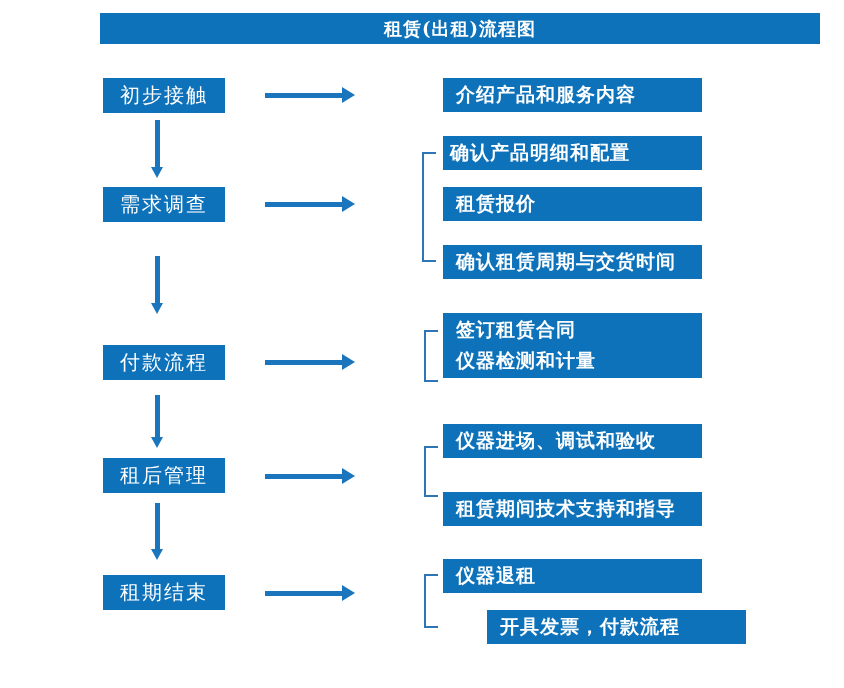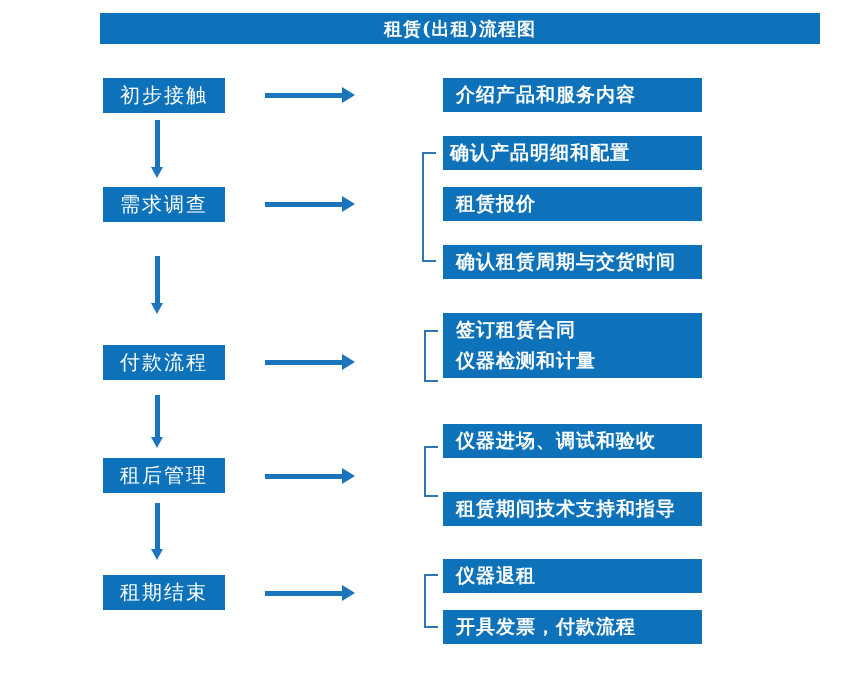--- a/index.html
+++ b/index.html
@@ -169,15 +169,15 @@
   <div class="detail-box" style="top:187px;">租赁报价</div>
   <div class="detail-box" style="top:245px;">确认租赁周期与交货时间</div>
 
   <div class="detail-box" style="top:313px;">签订租赁合同</div>
   <div class="detail-box" style="top:344px;">仪器检测和计量</div>
 
   <div class="detail-box" style="top:424px;">仪器进场、调试和验收</div>
   <div class="detail-box" style="top:492px;">租赁期间技术支持和指导</div>
 
   <div class="detail-box" style="top:559px;">仪器退租</div>
-  <div class="detail-box" style="top:610px;">开具发票，付款流程</div>
+  <div class="detail-box" style="top:610px;margin-left:44px;">开具发票，付款流程</div>
 
 </div>
 
 </body></html>

